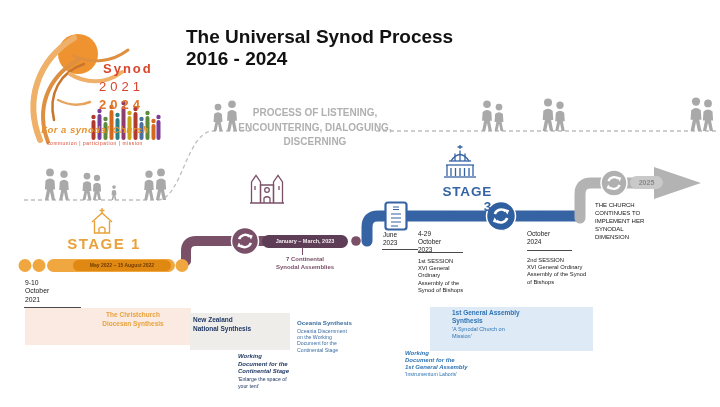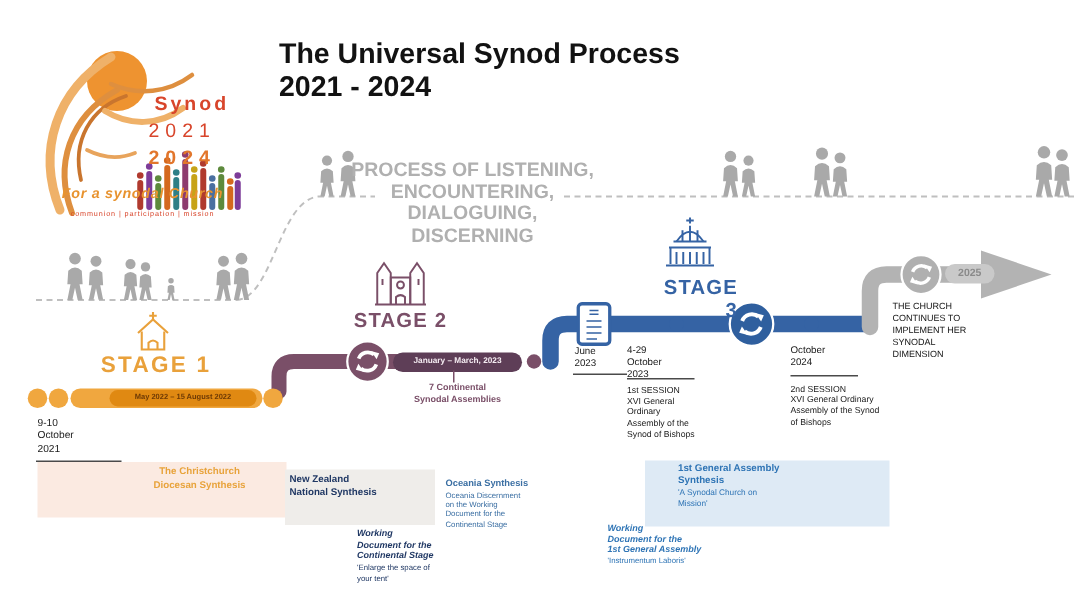--- a/index.html
+++ b/index.html
@@ -12,21 +12,21 @@
 
   #title { left:186px; top:26px; width:380px; font-size:19px; line-height:22px; color:#121212; font-weight:bold; text-align:left; }
 
   
   #logo-name   { left:103px; top:61px;  font-size:13px; letter-spacing:2px; color:#D8452B; font-weight:bold; }
   #logo-year1  { left:99px;  top:79px;  font-size:13px; letter-spacing:4px; color:#D8452B; font-weight:normal; }
   #logo-year2  { left:99px;  top:97px;  font-size:13px; letter-spacing:4px; color:#E2762C; font-weight:bold; }
   #logo-tagline{ left:24px;  top:124px; width:142px; font-size:9.5px; color:#E8932F; font-weight:bold; font-style:italic; text-align:center; letter-spacing:0.5px;}
   #logo-motto  { left:26px;  top:141px; width:138px; font-size:4.8px; color:#D8452B; text-align:center; letter-spacing:0.6px;}
 
-  #process-banner { left:225px; top:106px; width:180px; font-size:13px; line-height:14.5px; color:#B0B0B0; font-weight:bold; text-align:center; }
+  #process-banner { left:225px; top:106px; width:180px; font-size:10px; line-height:14.5px; color:#B0B0B0; font-weight:bold; text-align:center; }
 
   
   #stage1-label { left:56px;  top:235px; width:96px; font-size:15px;   letter-spacing:1.5px; color:#E9A13B; font-weight:bold; text-align:center;}
   #stage2-label { left:224px; top:206px; width:86px; font-size:13.5px; letter-spacing:0.8px; color:#7A4F68; font-weight:bold; text-align:center;}
   #stage3-label { left:430px; top:184px; width:62px; font-size:13.5px; letter-spacing:0.8px; color:#3563A4; font-weight:bold; text-align:right;}
 
   
   .pill { position:absolute; text-align:center; font-weight:bold; }
   #stage1-pill { left:73px;  top:260px; width:98px; height:11px; background:#E08912; border-radius:5.5px; font-size:5px;   line-height:11px;   color:#6E3A05; }
   #stage2-pill { left:262px; top:235px; width:86px; height:12.5px; background:#5E3E57; border-radius:6.5px; font-size:5.5px; line-height:12.5px; color:#F5ECF2; }
@@ -213,39 +213,38 @@
       <rect x="138.5" y="98" width="4" height="20" rx="2" fill="#7D3C98"></rect>
         <circle cx="140.5" cy="95" r="2.2" fill="#7D3C98"></circle>
     </g>
   </svg>
   <div class="t b" id="logo-name">Synod</div>
   <div class="t b" id="logo-year1">2021</div>
   <div class="t b" id="logo-year2">2024</div>
   <div class="t" id="logo-tagline">For a synodal Church</div>
   <div class="t" id="logo-motto">communion | participation | mission</div>
 
-  <div class="t" id="title"><span>The Universal Synod Process</span><br><span>2021 - 2024</span></div>
+  <div class="t" id="title"><span>The Universal Synod Process</span><br><span>2016 - 2024</span></div>
   <div class="t" id="process-banner">PROCESS OF LISTENING,
 ENCOUNTERING, DIALOGUING,
 DISCERNING</div>
 
   <div class="band" id="band-pink"></div>
   <div class="band" id="band-gray"></div>
   <div class="band" id="band-blue"></div>
 
   <div class="t" id="stage1-label">STAGE 1</div>
   <div class="pill" id="stage1-pill">May 2022 – 15 August 2022</div>
   <div class="t" id="stage1-date">9-10
 October
 2021</div>
   <div class="rule" id="rule-2021"></div>
   <div class="t" id="christchurch">The Christchurch
 Diocesan Synthesis</div>
 
-  <div class="t" id="stage2-label">STAGE 2</div>
   <div class="pill" id="stage2-pill">January – March, 2023</div>
   <div id="tick-assemblies"></div>
   <div class="t" id="assemblies">7 Continental
 Synodal Assemblies</div>
   <div class="t" id="nz-synthesis">New Zealand
 National Synthesis</div>
   <div class="t" id="wd1-title">Working
 Document for the
 Continental Stage</div>
   <div class="t" id="wd1-sub">'Enlarge the space of

